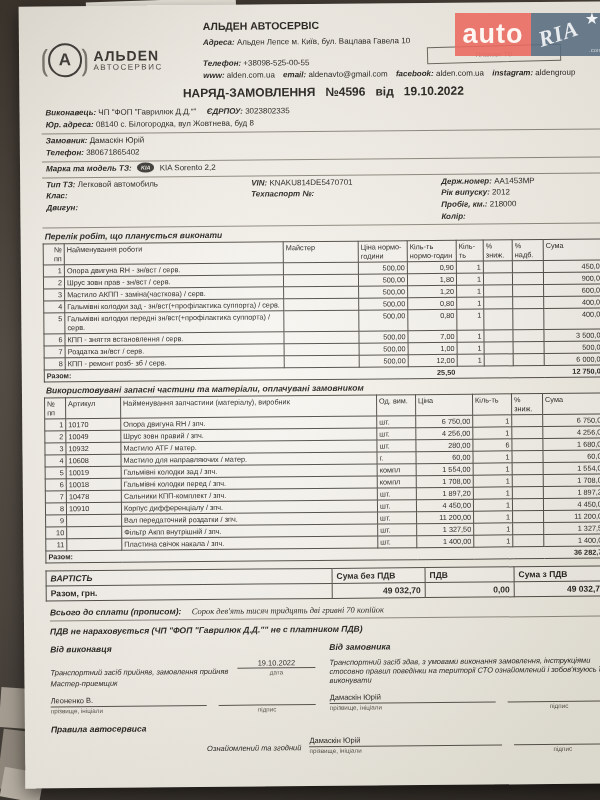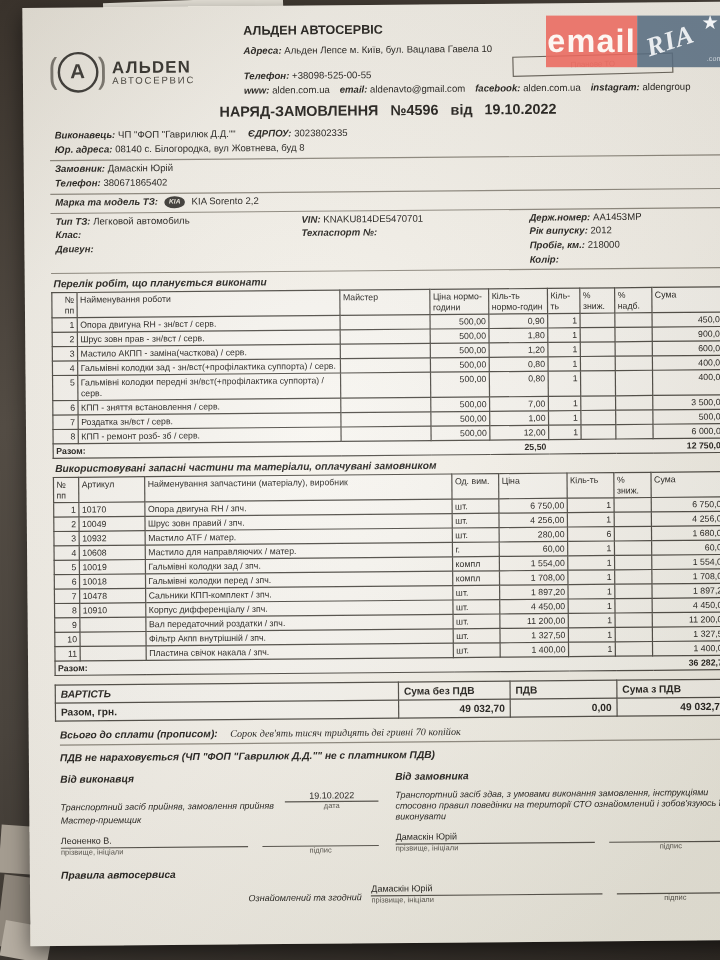--- a/index.html
+++ b/index.html
@@ -548,19 +548,19 @@
     <div class="sig-sign agree-sign">
       <div class="signline"></div>
       <div class="hint">підпис</div>
     </div>
   </div>
 
   <div class="shade"></div>
 </div>
 
 <div class="wm">
-  <div class="wm-auto">email</div>
+  <div class="wm-auto">auto</div>
   <div class="wm-ria">
     <span class="star">★</span>
     <span class="ria">RIA</span>
     <span class="com">.com</span>
   </div>
 </div>
 
 </body></html>

